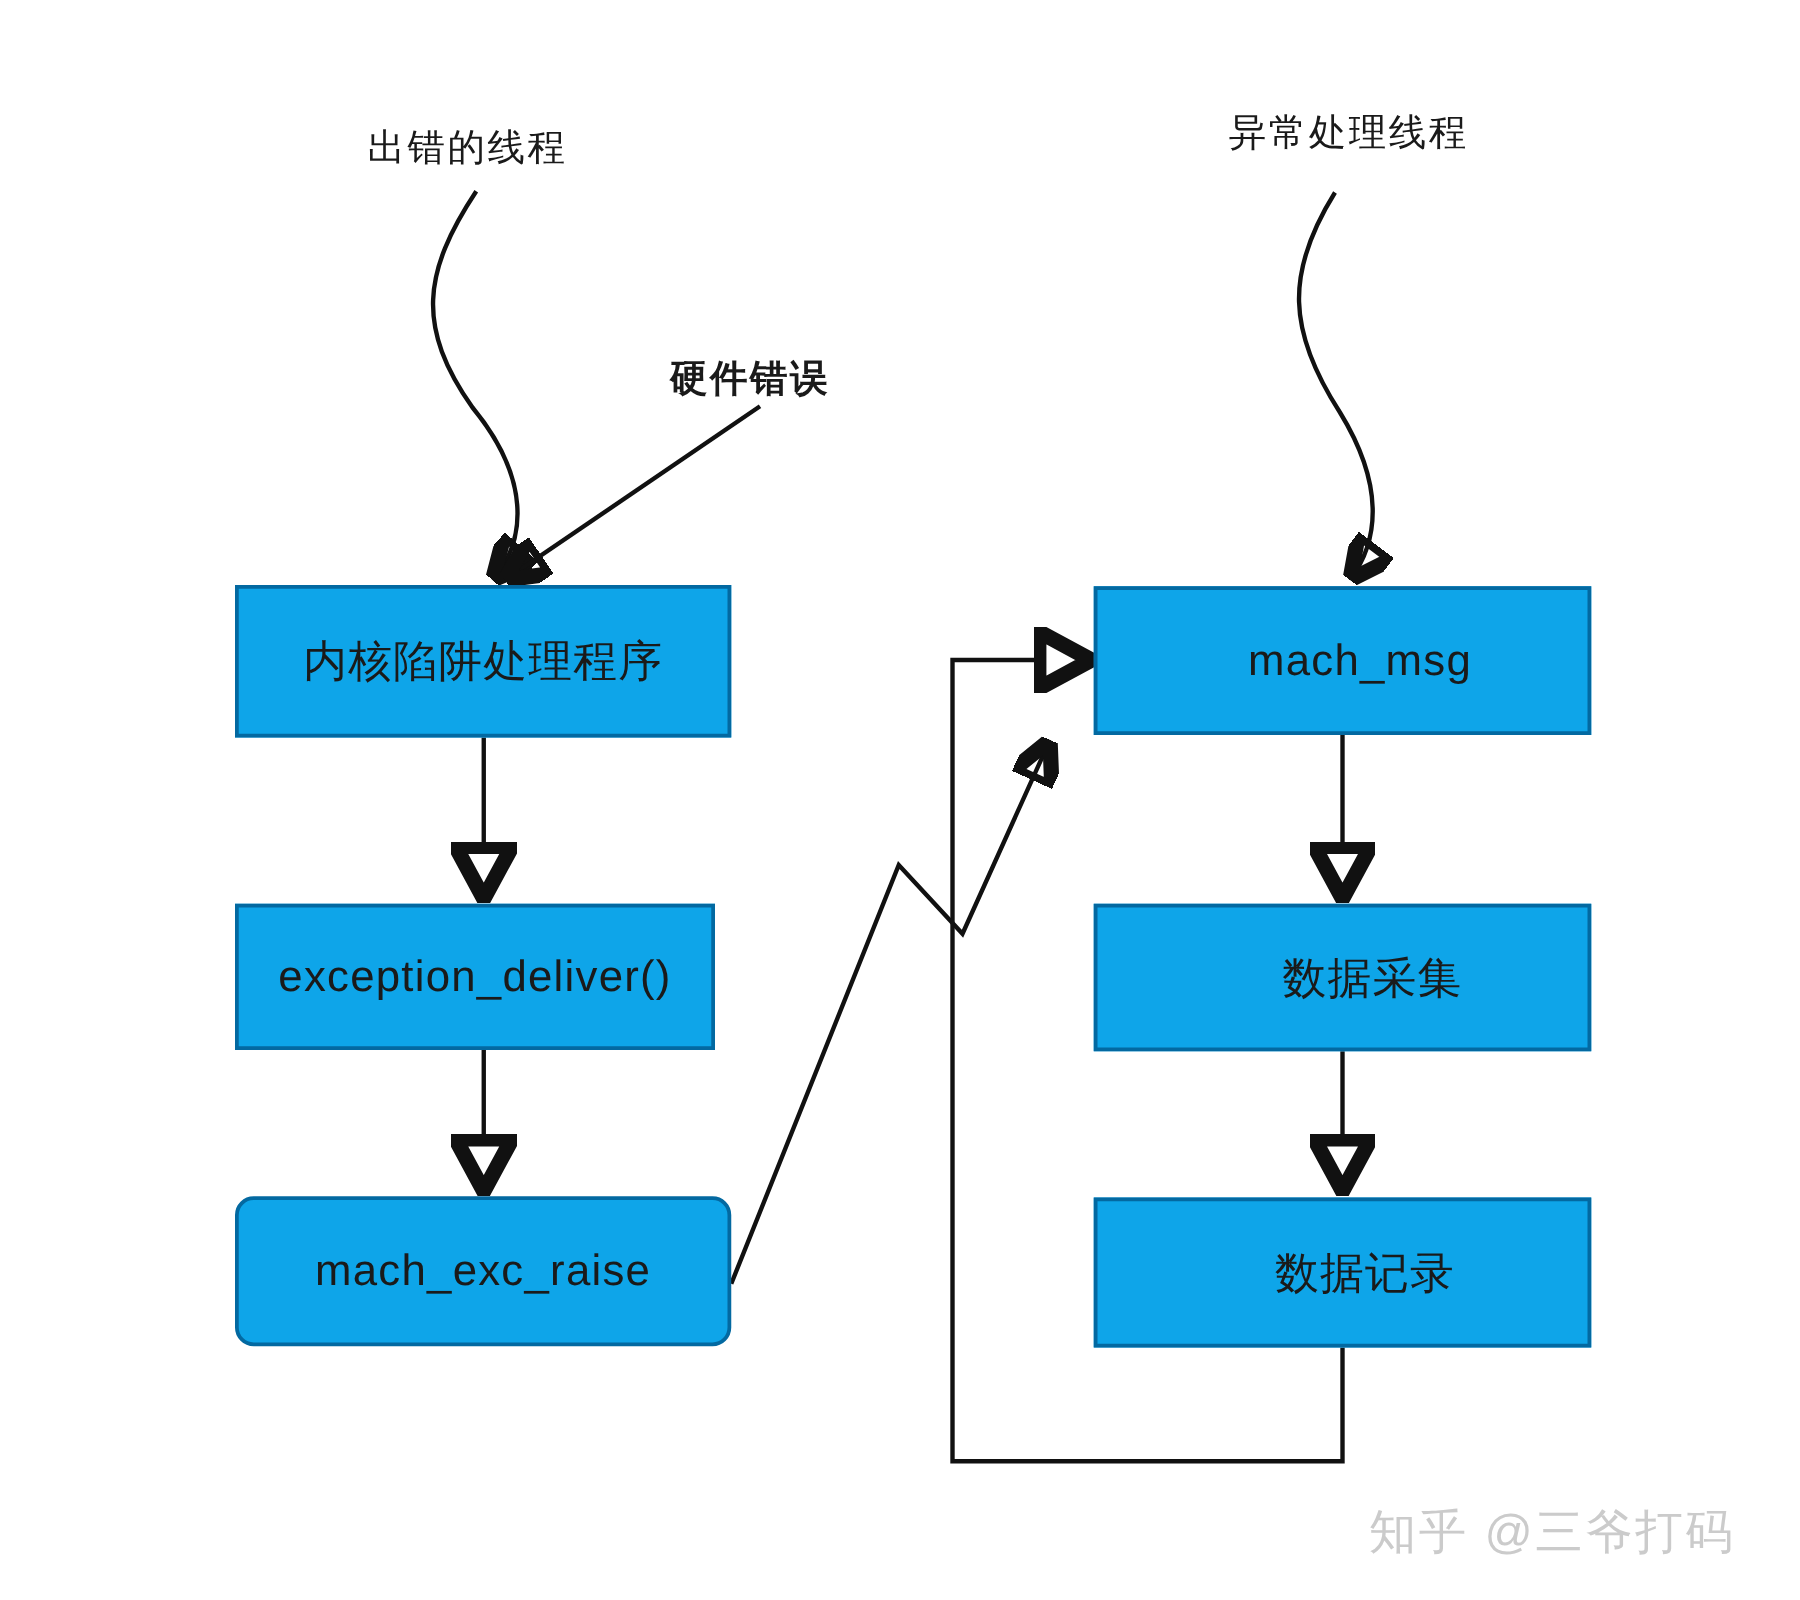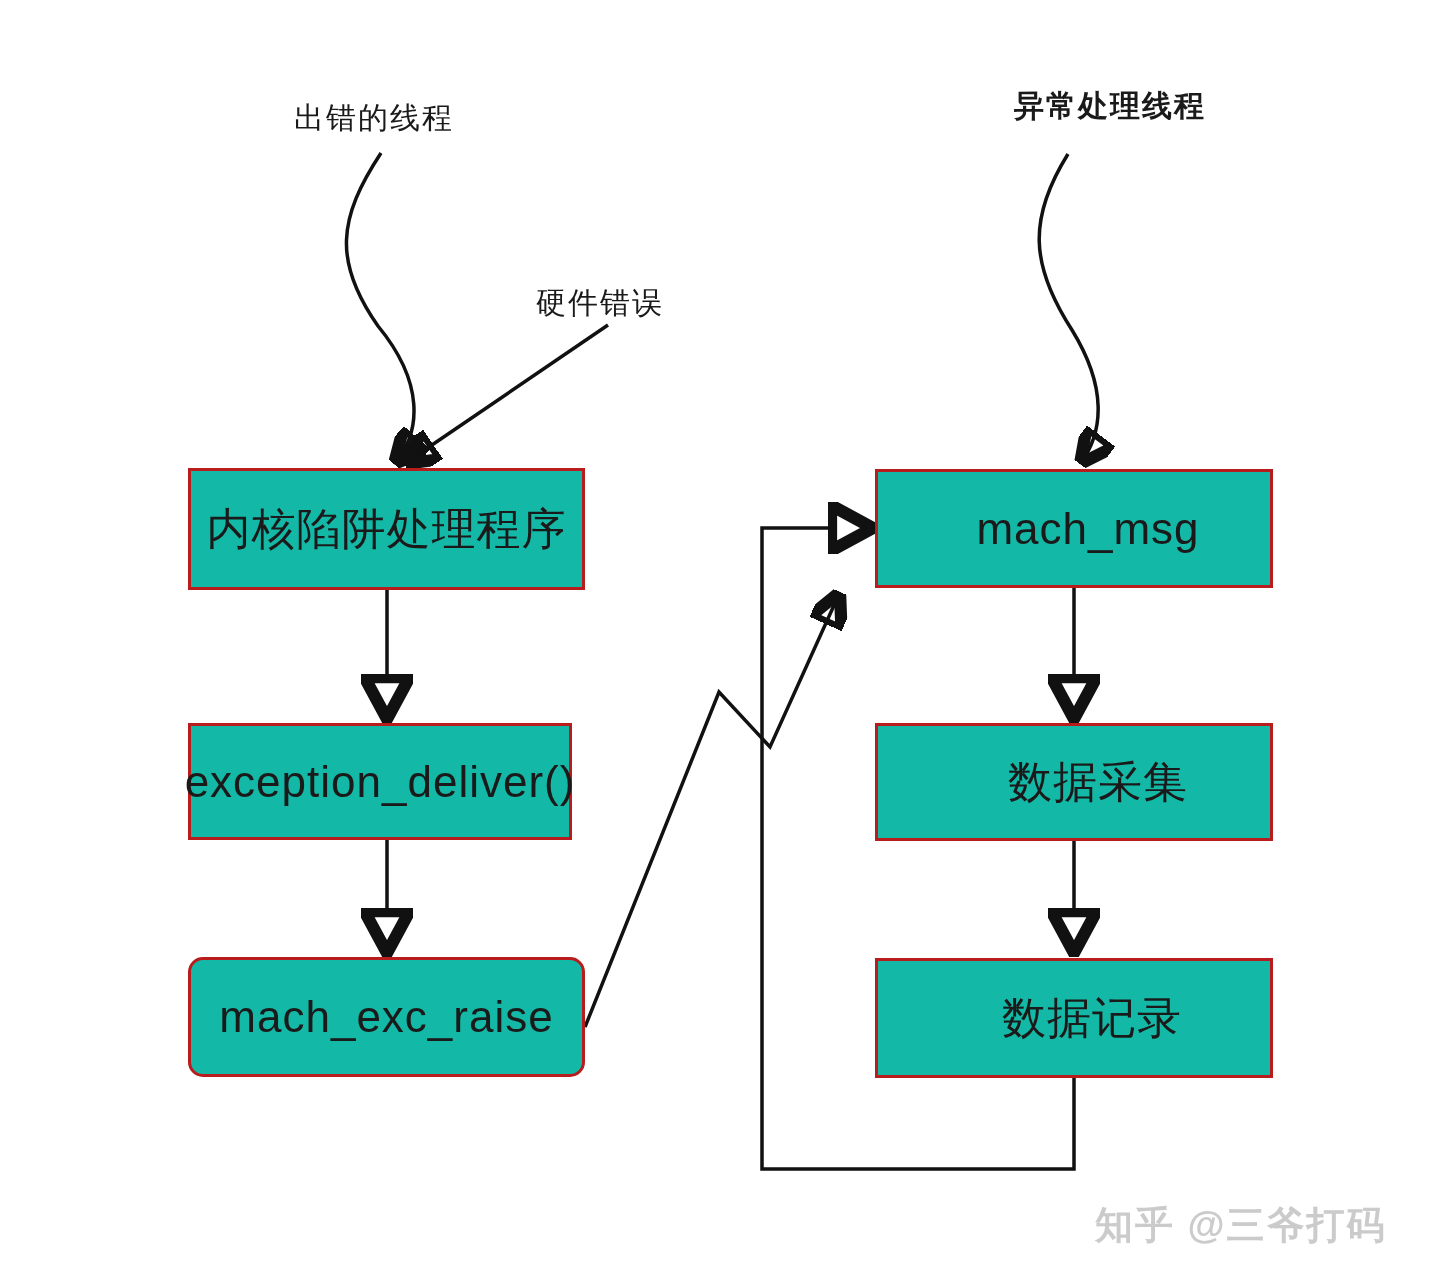--- a/index.html
+++ b/index.html
@@ -20,54 +20,53 @@
   svg.connectors path, svg.connectors line {
     fill: none;
     stroke: #111111;
     stroke-width: 3.5;
     stroke-linejoin: miter;
     stroke-linecap: butt;
   }
   .node {
     position: absolute;
     box-sizing: border-box;
-    border: 3px solid #b91c1c;
-    background: #14b8a6;
+    border: 3px solid #0369a1;
+    background: #0ea5e9;
     display: flex;
     align-items: center;
     justify-content: center;
-    font-size: 44px;
+    font-size: 35px;
     letter-spacing: 1px;
     color: #1a1a1a;
     white-space: nowrap;
   }
   .node-a { left: 188px; top: 468px; width: 397px; height: 122px; }
   .node-b { left: 188px; top: 723px; width: 384px; height: 117px; }
   .node-c { left: 188px; top: 957px; width: 397px; height: 120px; border-radius: 15px; }
   .node-d { left: 875px; top: 469px; width: 398px; height: 119px; padding-left: 28px; }
   .node-e { left: 875px; top: 723px; width: 398px; height: 118px; padding-left: 48px; }
   .node-f { left: 875px; top: 958px; width: 398px; height: 120px; padding-left: 36px; }
   .free-label {
     position: absolute;
     font-size: 30px;
     letter-spacing: 2px;
     color: #1a1a1a;
     white-space: nowrap;
   }
   .label-faulting  { left: 294px; top: 98px; text-align: right;  }
-  .label-hardware  { left: 536px; top: 283px; }
-  .label-exception { left: 1014px; top: 86px; font-weight: bold;  }
+  .label-hardware  { left: 536px; top: 283px; font-weight: bold; }
+  .label-exception { left: 983px; top: 86px;  }
   .watermark {
     position: absolute;
     left: 1095px; top: 1200px;
     font-size: 38px;
     letter-spacing: 2px;
     color: #cbcbcb;
     white-space: nowrap;
-    font-weight: bold;
   }
 </style>
 </head>
 <body>
 
 <div class="canvas">
 
   <svg class="connectors" viewBox="0 0 1440 1280" aria-hidden="true">
     <defs>
       <marker id="solidArrow" viewBox="0 0 10 10" refX="10" refY="5" markerWidth="10" markerHeight="10" orient="auto">

